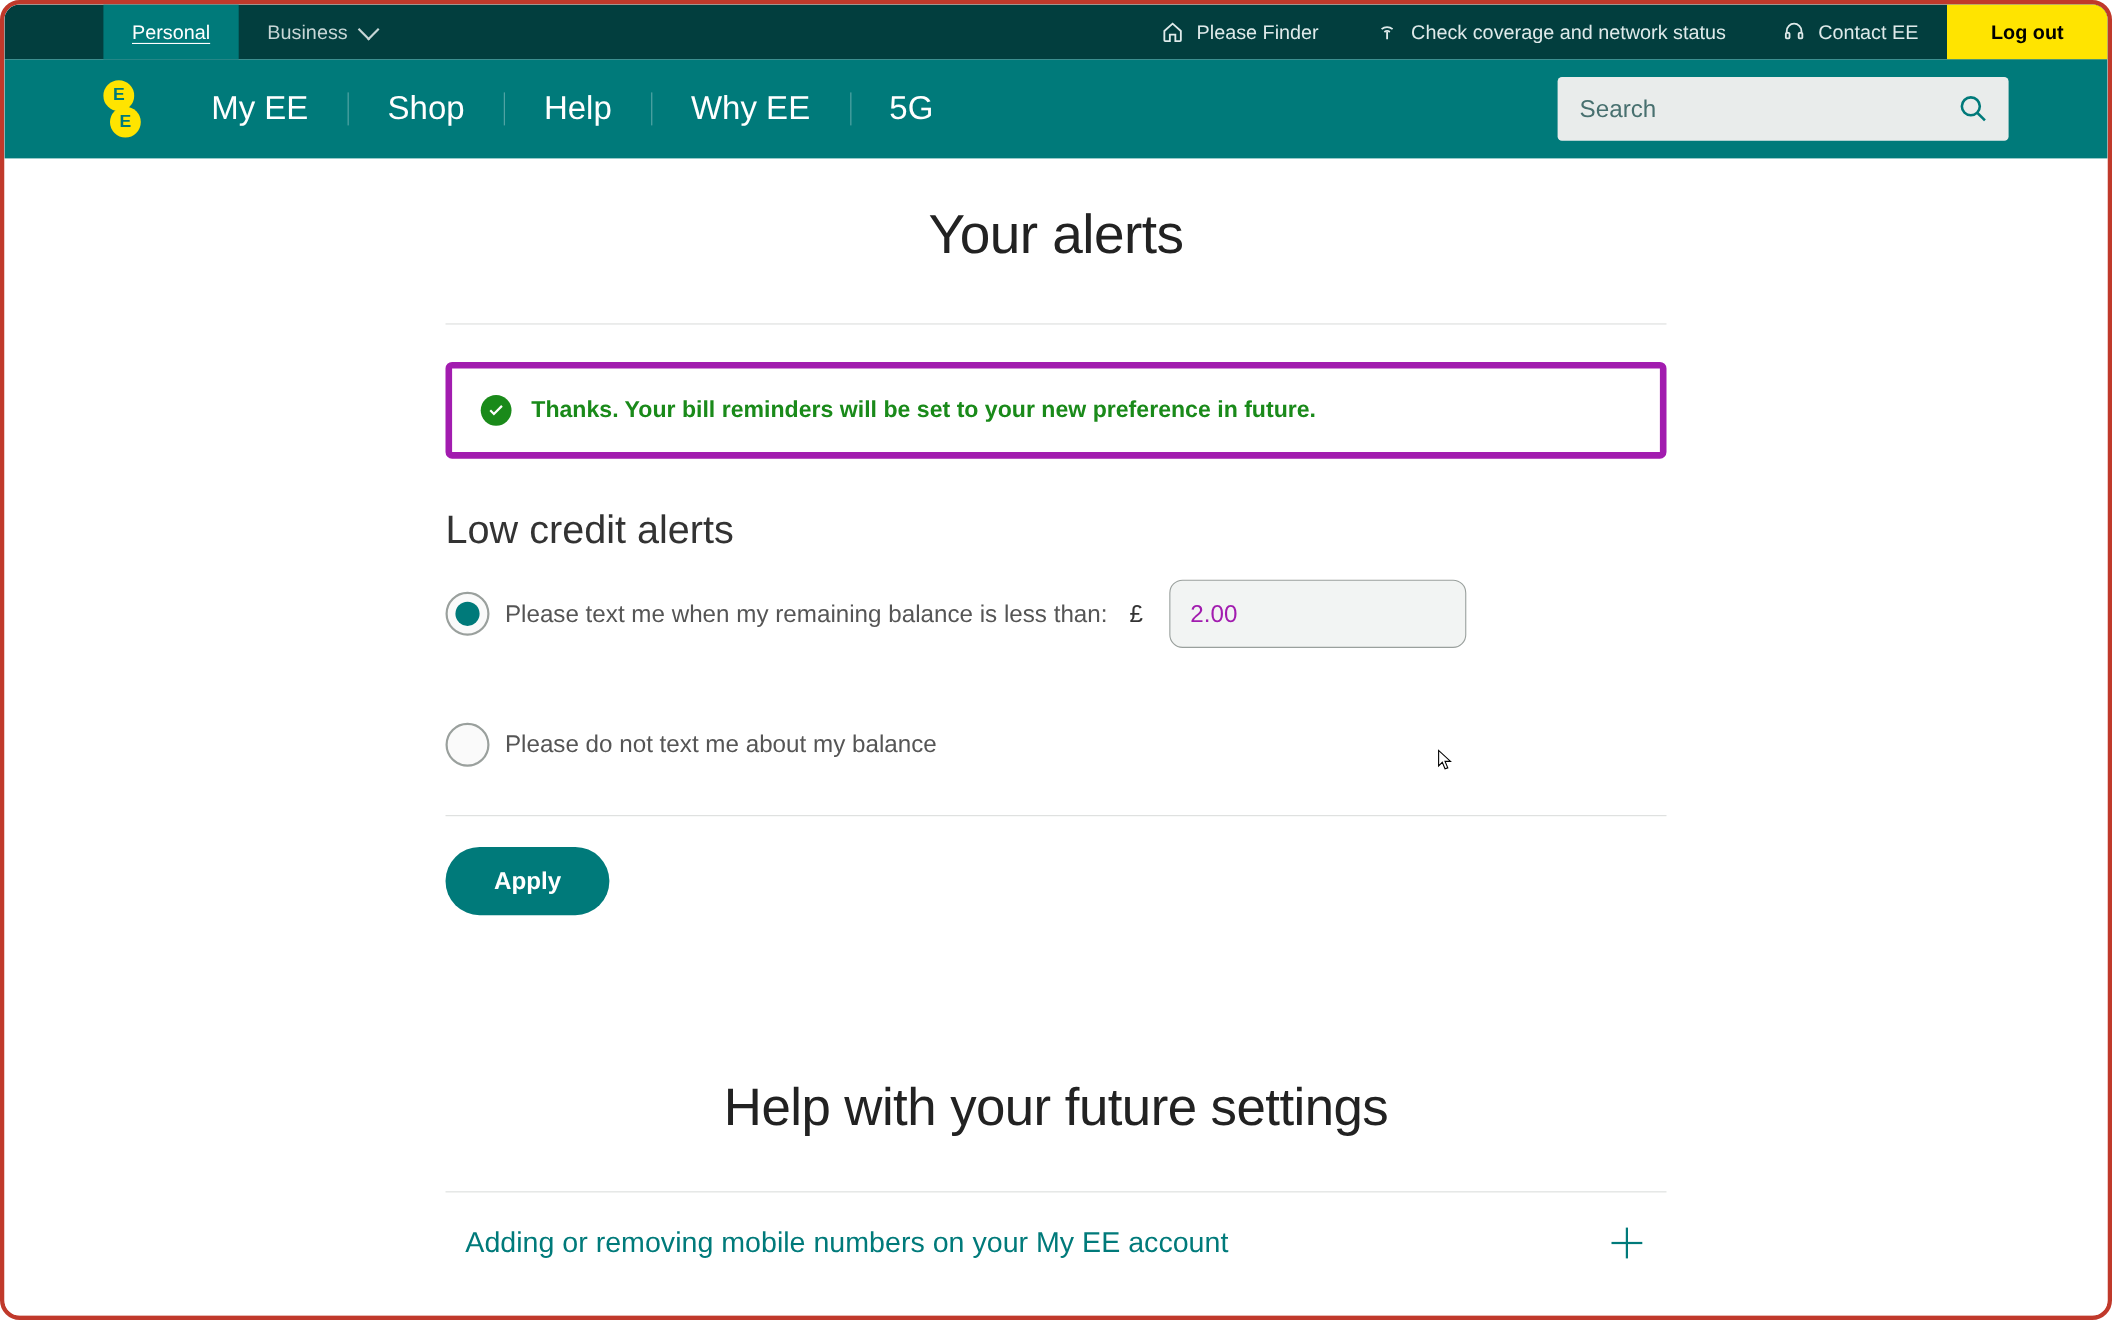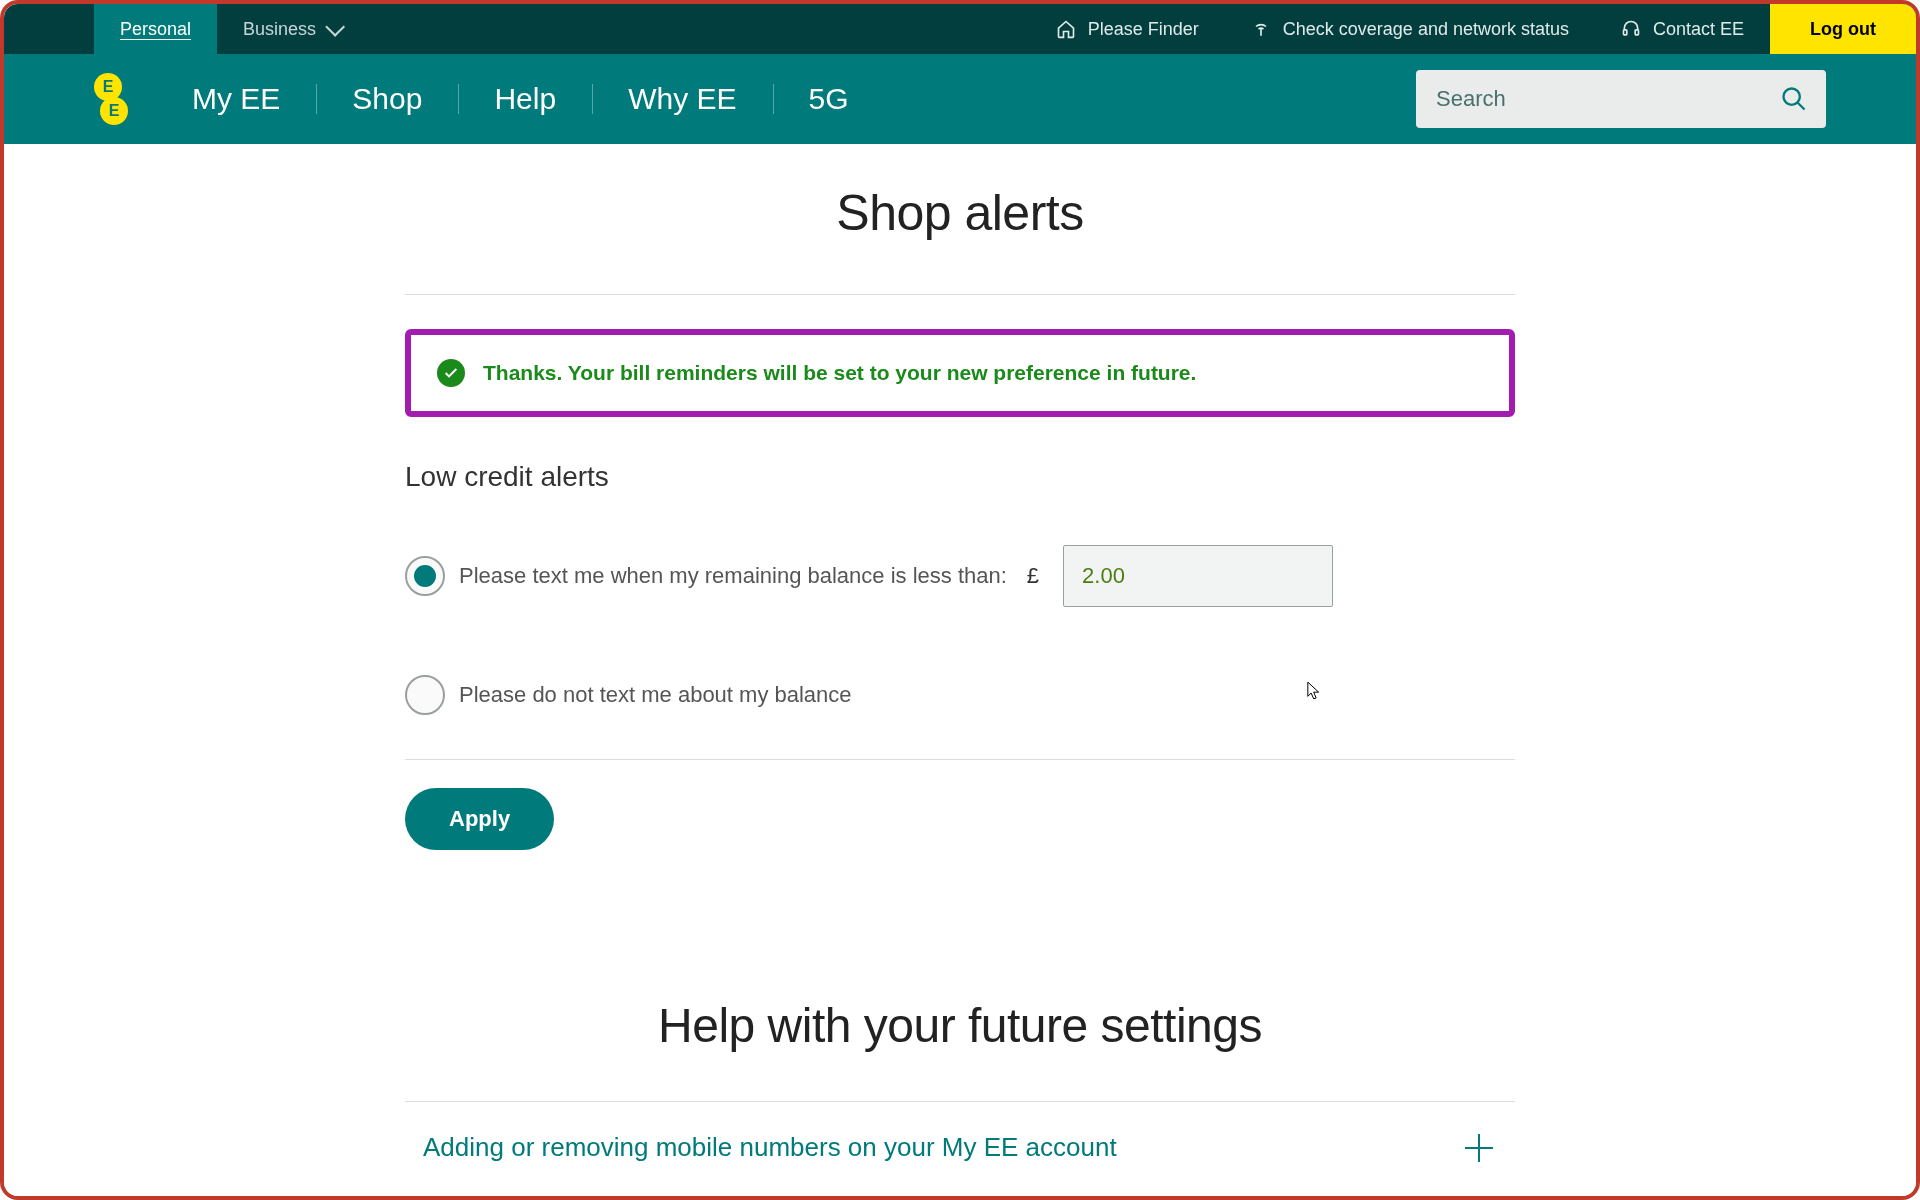--- a/index.html
+++ b/index.html
@@ -174,24 +174,24 @@
     width: 28px; height: 28px;
     background: #1a8a1a;
     border-radius: 50%;
     display: flex; align-items: center; justify-content: center;
     flex: none;
   }
   .check-circle svg { width: 16px; height: 16px; stroke: #fff; fill: none; stroke-width: 3; }
   .alert-text { color: #1a8a1a; font-weight: 700; font-size: 21px; }
 
   .section-title {
-    font-size: 28px;
+    font-size: 36px;
     font-weight: 400;
     color: #333;
-    margin-bottom: 52px;
+    margin-bottom: 24px;
   }
   .section-sub {
     font-size: 21px;
     font-weight: 700;
     color: #333;
     margin-bottom: 36px;
   }
 
   .radio-row {
     display: flex;
@@ -213,24 +213,24 @@
     width: 22px; height: 22px;
     background: #007a7a;
     border-radius: 50%;
   }
   .radio-label { font-size: 22px; color: #555; }
   .currency { font-size: 22px; color: #333; margin-left: 6px; margin-right: 10px;}
   .amount-input {
     width: 270px;
     height: 62px;
     border: 1px solid #9aa09d;
-    border-radius: 2px;
+    border-radius: 12px;
     background: #f2f4f3;
     font-size: 22px;
-    color: #4d7c0f;
+    color: #a21caf;
     padding: 0 18px;
     outline: none;
   }
   .radio-row.second { margin-top: 68px; margin-bottom: 44px; }
 
   .divider2 { border: none; border-top: 1px solid #dcdedd; margin: 0 0 28px 0; }
 
   .apply-btn {
     background: #007a7a;
     color: #fff;
@@ -341,21 +341,21 @@
         <svg viewBox="0 0 24 24" fill="none" stroke-width="2">
             <circle cx="10" cy="10" r="7"></circle>
             <line x1="21" y1="21" x2="15" y2="15"></line>
           </svg>
       </div>
     </div>
   </div>
 
   <div class="page">
     <div class="content">
-      <h1 class="page-title">Shop alerts</h1>
+      <h1 class="page-title">Your alerts</h1>
       <hr class="divider">
 
       <div class="alert-box">
         <div class="check-circle">
           <svg viewBox="0 0 24 24">
               <polyline points="4 12 9 17 20 6"></polyline>
             </svg>
         </div>
         <div class="alert-text">Thanks. Your bill reminders will be set to your new preference in future.</div>
       </div>

